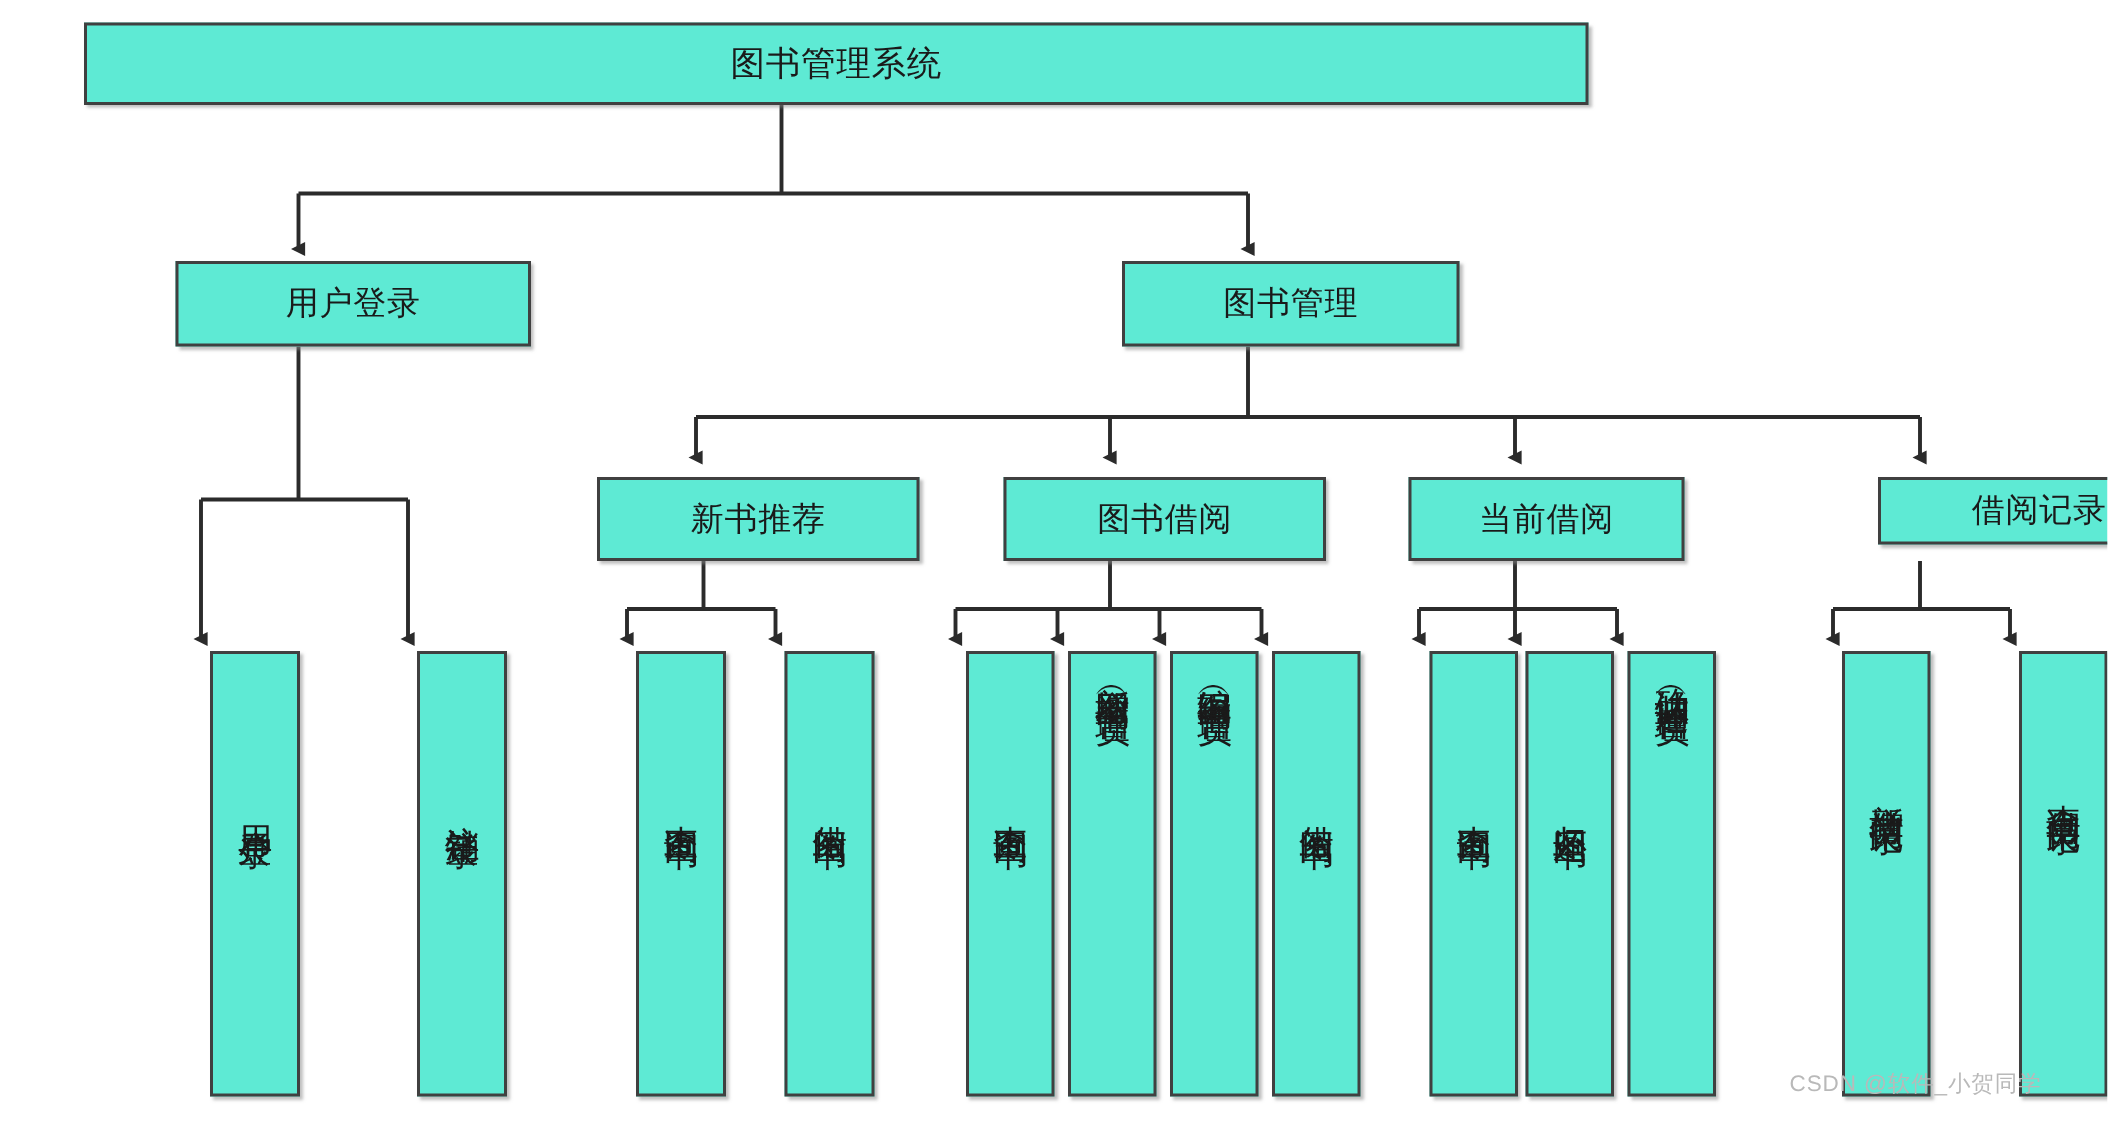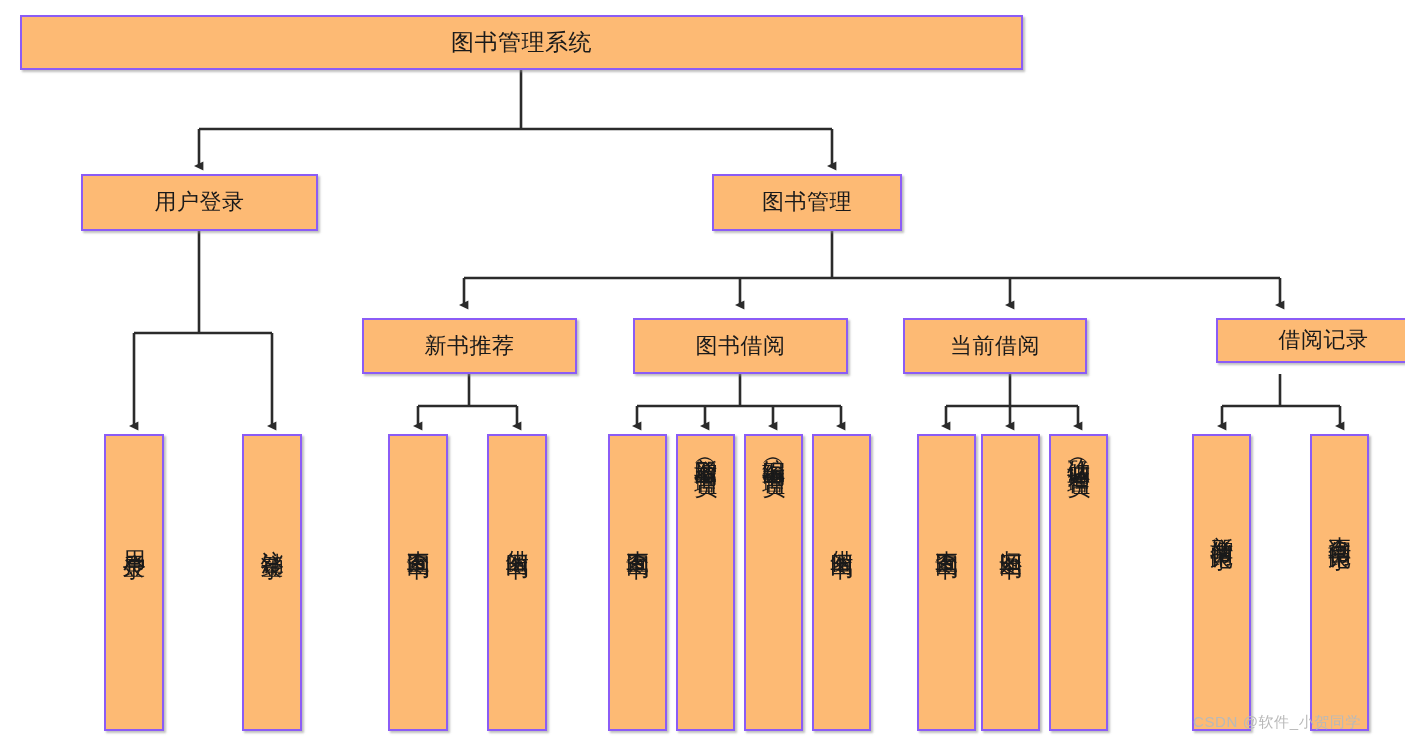--- a/index.html
+++ b/index.html
@@ -22,27 +22,28 @@
     position: absolute;
     left: 0;
     top: 0;
     width: 1405px;
     height: 747px;
     pointer-events: none;
   }
   .node {
     position: absolute;
     box-sizing: border-box;
-    background: #fdba74;
-    border: 2px solid #8b5cf6;
+    background: #5eead4;
+    border: 2px solid #404040;
     display: flex;
     align-items: center;
     justify-content: center;
     color: #1a1a1a;
     box-shadow: 2px 2px 2px rgba(140,140,140,0.55);
+    margin-left: 36px;
   }
   .node .lbl {
     display: block;
     text-align: center;
     line-height: 1.22;
     letter-spacing: 0.5px;
     white-space: pre;
   }
   .node.horiz .lbl {
     font-size: 22px;
@@ -136,21 +137,21 @@
     </g>
   </svg>
 
   <div class="node horiz root" style="left:20px; top:15px; width:1003px; height:55px;">
     <span class="lbl">图书管理系统</span>
   </div>
 
   <div class="node horiz" style="left:81px; top:174px; width:237px; height:57px;">
     <span class="lbl">用户登录</span>
   </div>
-  <div class="node horiz" style="left:712px; top:174px; width:190px; height:57px;">
+  <div class="node horiz" style="left:712px; top:174px; width:225px; height:57px;">
     <span class="lbl">图书管理</span>
   </div>
 
   <div class="node horiz" style="left:362px; top:318px; width:215px; height:56px;">
     <span class="lbl">新书推荐</span>
   </div>
   <div class="node horiz" style="left:633px; top:318px; width:215px; height:56px;">
     <span class="lbl">图书借阅</span>
   </div>
   <div class="node horiz" style="left:903px; top:318px; width:184px; height:56px;">

